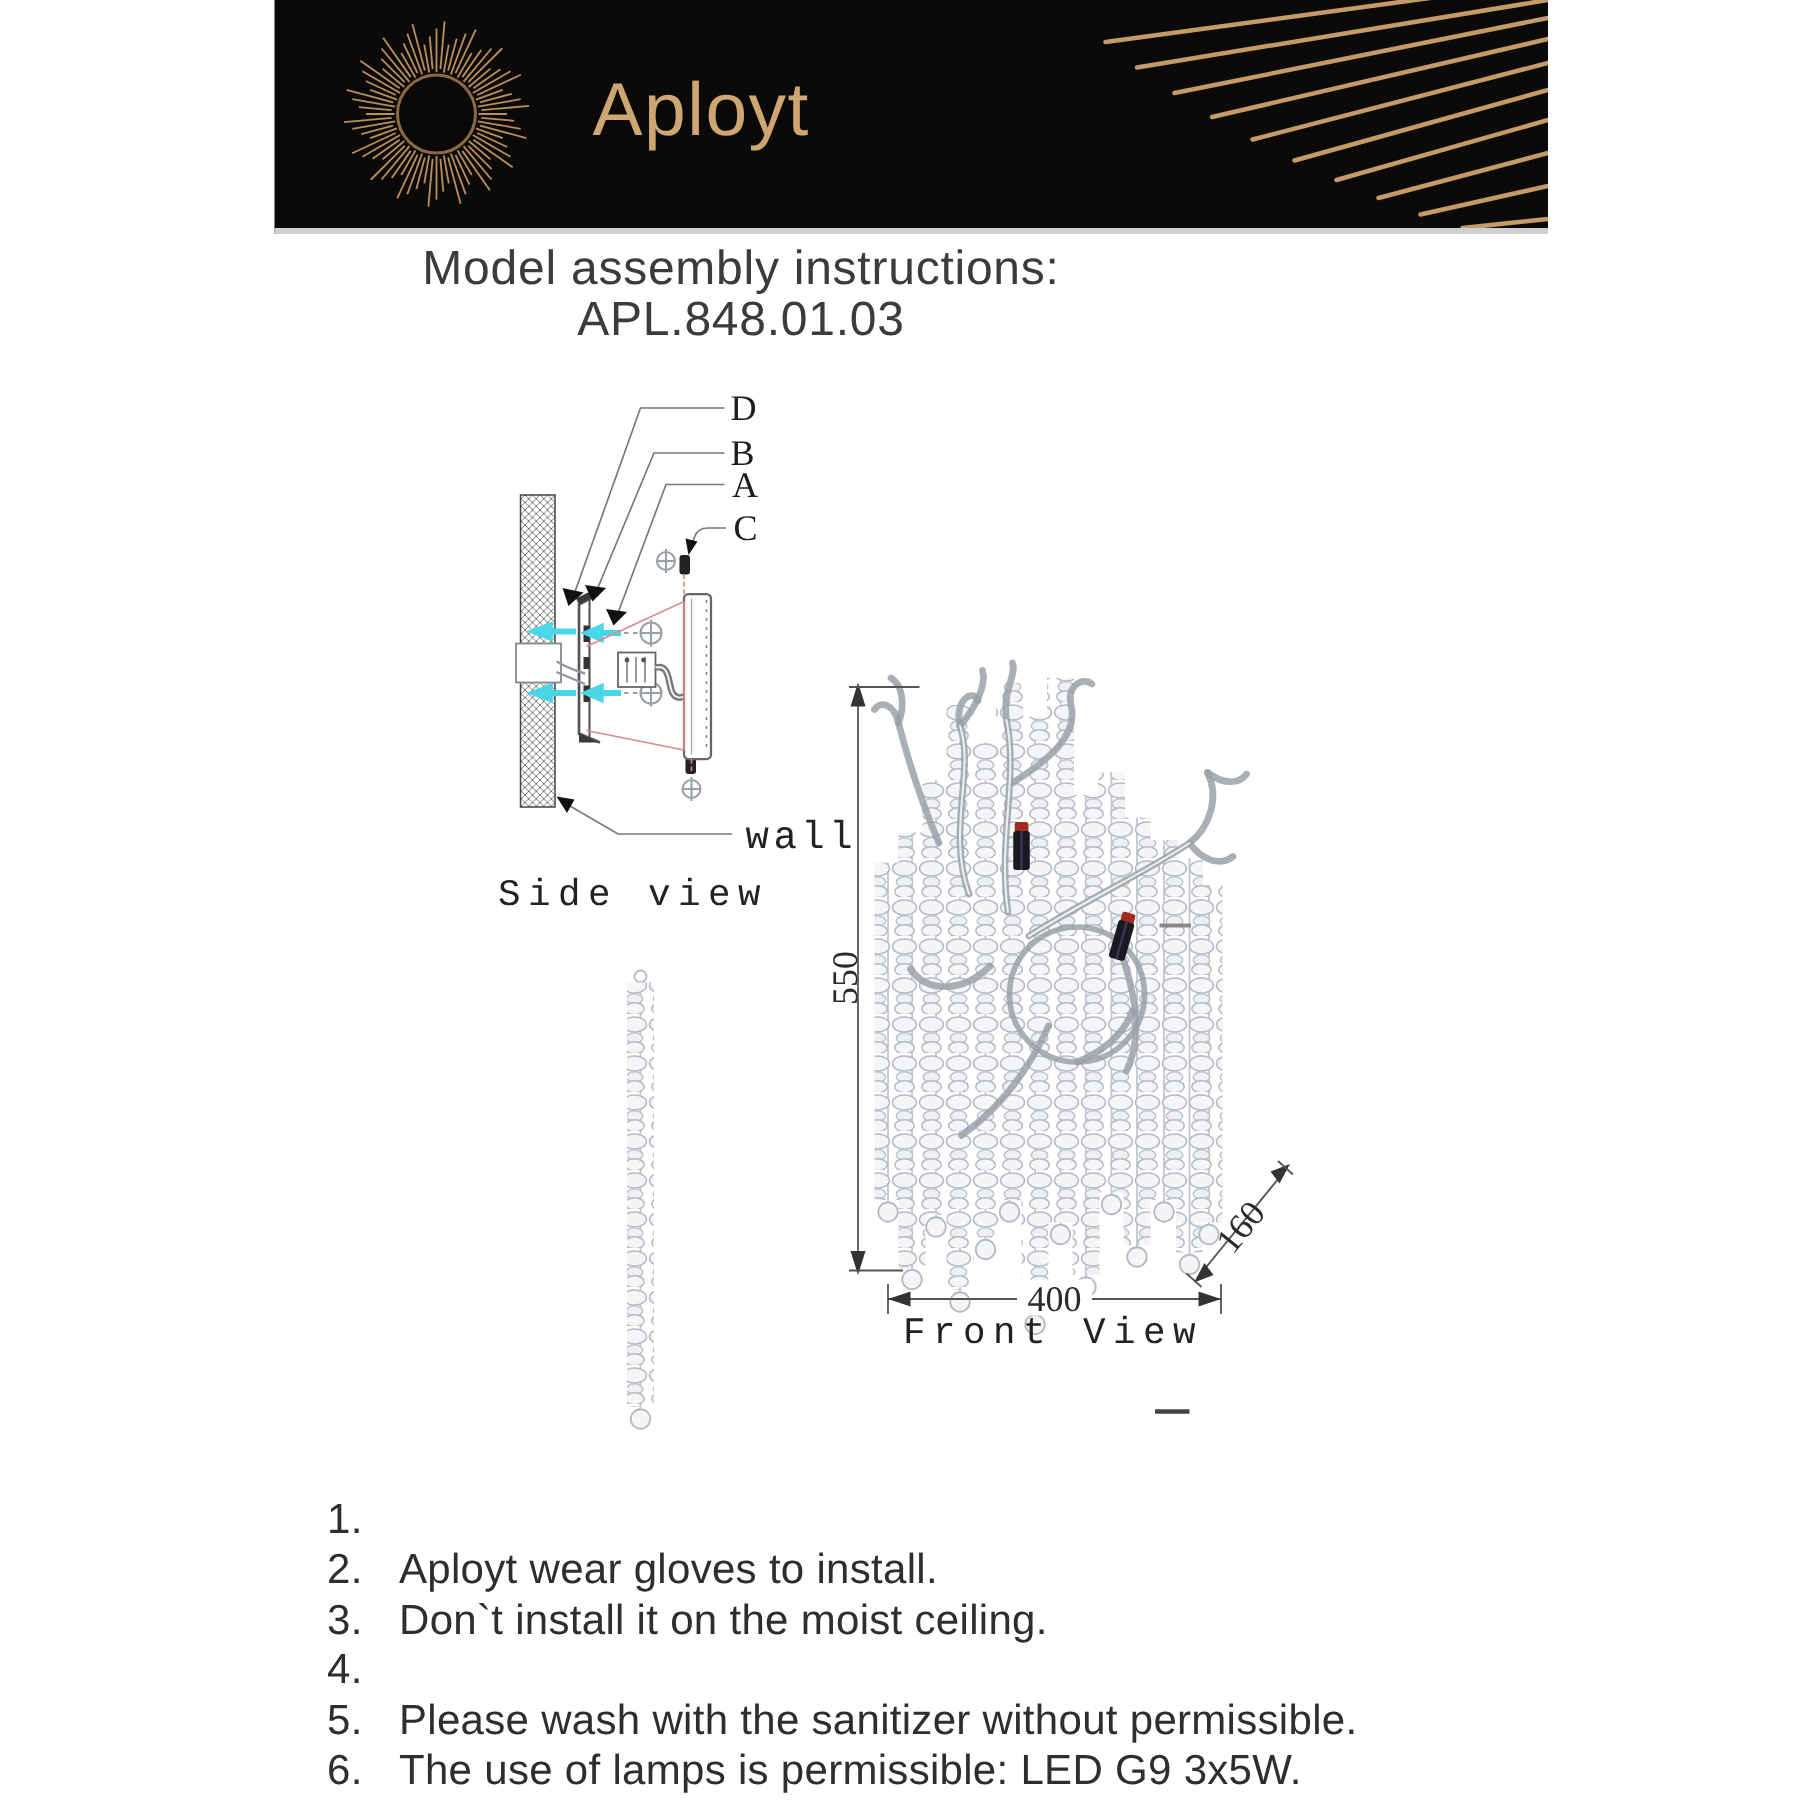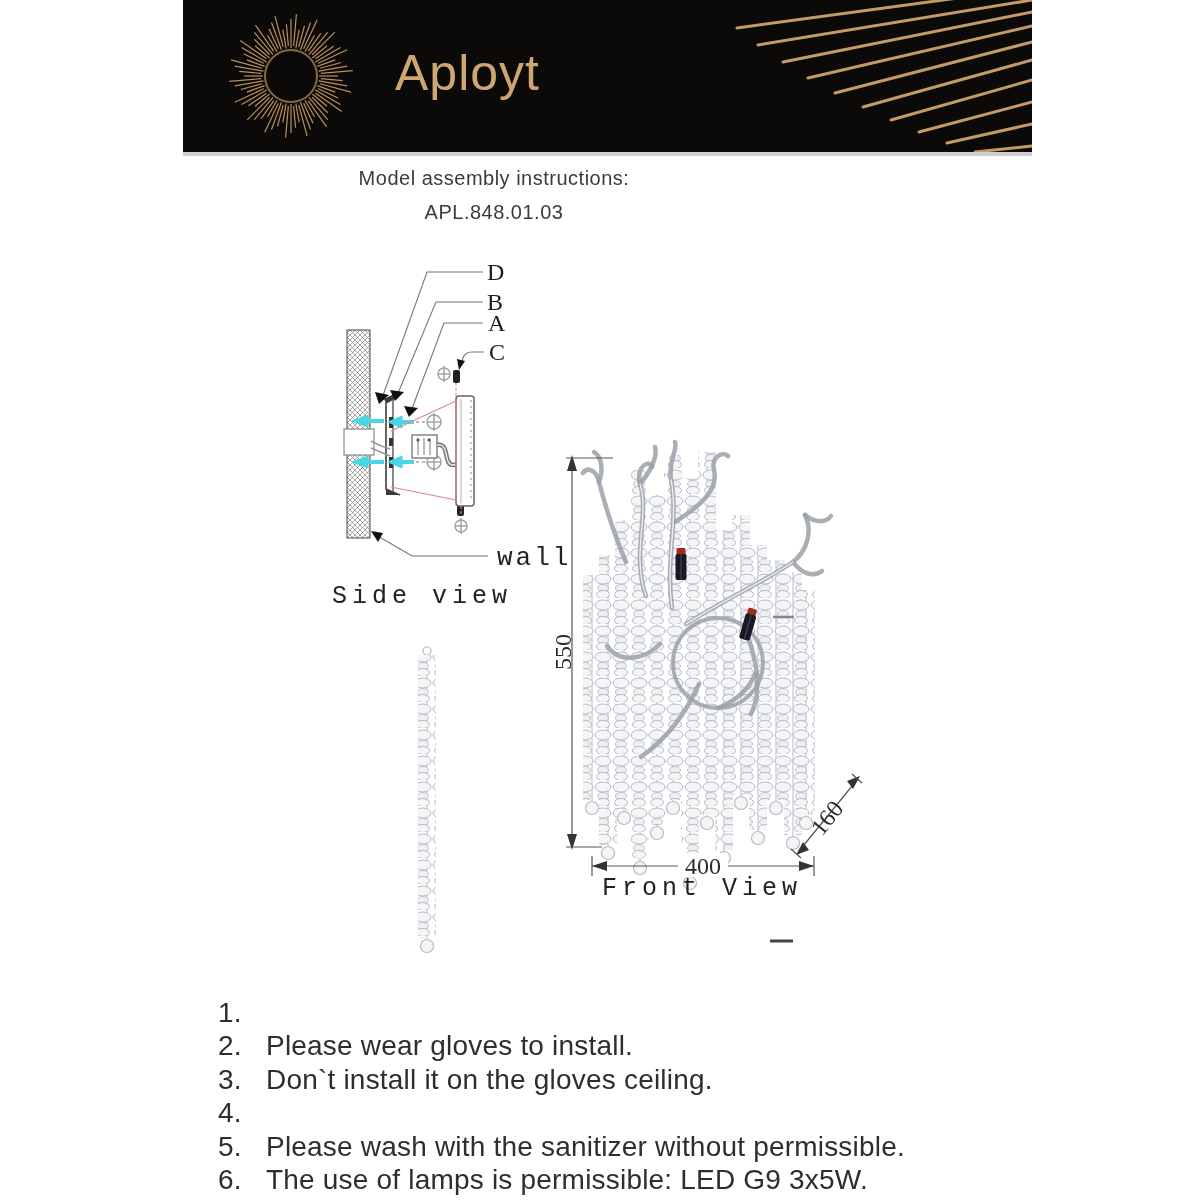--- a/index.html
+++ b/index.html
@@ -17,21 +17,21 @@
   .sunburst{position:absolute;left:46px;top:13px;}
   .brand{
     position:absolute;left:212px;top:44px;
     font-size:50px;color:#cda671;letter-spacing:1px;font-weight:400;
   }
   .corner-rays{position:absolute;left:0;top:0;}
 
   
   .title-block{
     position:absolute;left:0;top:161px;width:988px;text-align:center;
-    color:#3b3b3b;font-size:20px;line-height:34px;letter-spacing:.5px;
+    color:#3b3b3b;font-size:32px;line-height:34px;letter-spacing:.5px;
   }
 
   
   .drawing{position:absolute;left:0;top:0;}
   .cap{font-family:"Liberation Mono", monospace;font-size:25px;fill:#222;letter-spacing:5px;}
   .dim{font-family:"Liberation Serif", serif;font-size:24px;fill:#2a2a2a;}
   .part-label{font-family:"Liberation Serif", serif;font-size:24px;fill:#1c1c1c;}
   .lead{stroke:#777;stroke-width:1.1;fill:none;}
   .dimline{stroke:#555;stroke-width:1.2;fill:none;}
   .branch{stroke:#9ba0a8;stroke-width:4.5;fill:none;stroke-linecap:round;opacity:.85;}
@@ -386,25 +386,25 @@
       <text class="cap" x="702" y="895" text-anchor="middle">Front View</text>
     </g>
   </svg>
 
   <ol class="instructions">
     <li>
       <span class="num">1.</span>
       </li>
     <li>
       <span class="num">2.</span>
-      <span>Please wear gloves to install.</span>
+      <span>Aployt wear gloves to install.</span>
       </li>
     <li>
       <span class="num">3.</span>
-      <span>Don`t install it on the gloves ceiling.</span>
+      <span>Don`t install it on the moist ceiling.</span>
       </li>
     <li>
       <span class="num">4.</span>
       </li>
     <li>
       <span class="num">5.</span>
       <span>Please wash with the sanitizer without permissible.</span>
       </li>
     <li>
       <span class="num">6.</span>

